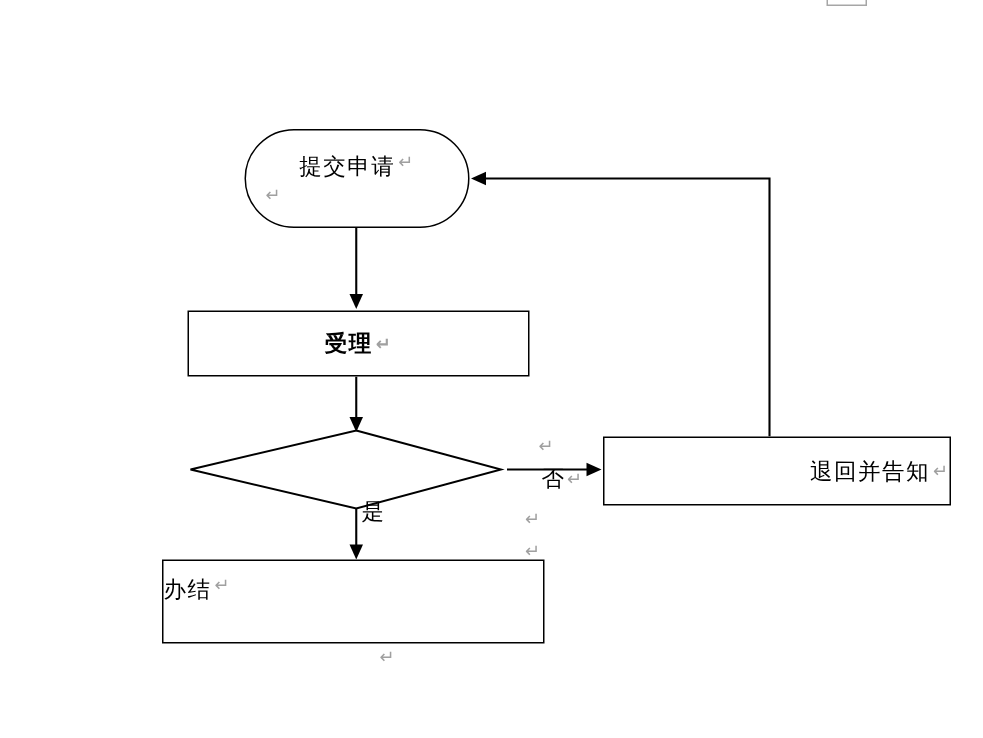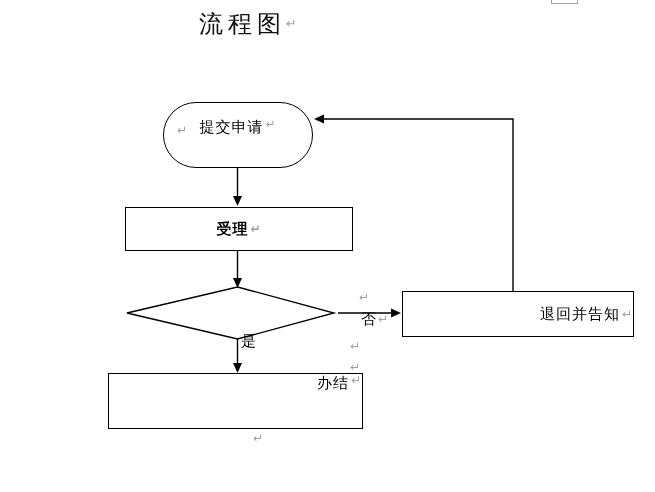--- a/index.html
+++ b/index.html
@@ -42,37 +42,37 @@
     font-size: 15px;
     letter-spacing: 1px;
     white-space: nowrap;
   }
   .node-start {
     left: 163px; top: 86px; width: 150px; height: 66px;
     border-radius: 33px;
     justify-content: center;
     align-items: flex-start;
     padding-top: 15px;
-    margin-top: 16px;
   }
   .node-accept {
     left: 125px; top: 207px; width: 228px; height: 44px;
     justify-content: center;
     align-items: center;
     font-weight: bold;
   }
   .node-return {
     left: 402px; top: 291px; width: 232px; height: 46px;
     justify-content: flex-end;
     align-items: center;
   }
   .node-complete {
     left: 108px; top: 373px; width: 255px; height: 56px;
-    justify-content: flex-end;
+    justify-content: flex-start;
     align-items: flex-start;
+    padding-top: 10px;
   }
   .decision-label {
     position: absolute;
     left: 127px; top: 302px; width: 210px;
     text-align: center;
     font-size: 15px;
     letter-spacing: 0.5px;
     z-index: 3;
     white-space: nowrap;
   }
@@ -102,23 +102,20 @@
     border: 1.5px solid #a6a6a6;
     background: transparent;
     z-index: 2;
   }
 </style>
 </head>
 <body>
 
 <div id="canvas">
 
-  <div class="doc-title">
-    <span>流程图</span><span class="pmark title-pmark">↵</span>
-  </div>
 
   <div class="cropped-box"></div>
 
   <svg id="wires" viewBox="0 0 655 492" xmlns="http://www.w3.org/2000/svg">
 
     <line x1="237.5" y1="152" x2="237.5" y2="197" stroke="#000" stroke-width="1.4"></line>
     <polygon points="233,196 242,196 237.5,206" fill="#000"></polygon>
 
     <line x1="237.5" y1="251" x2="237.5" y2="279" stroke="#000" stroke-width="1.4"></line>
     <polygon points="233,278 242,278 237.5,288" fill="#000"></polygon>

